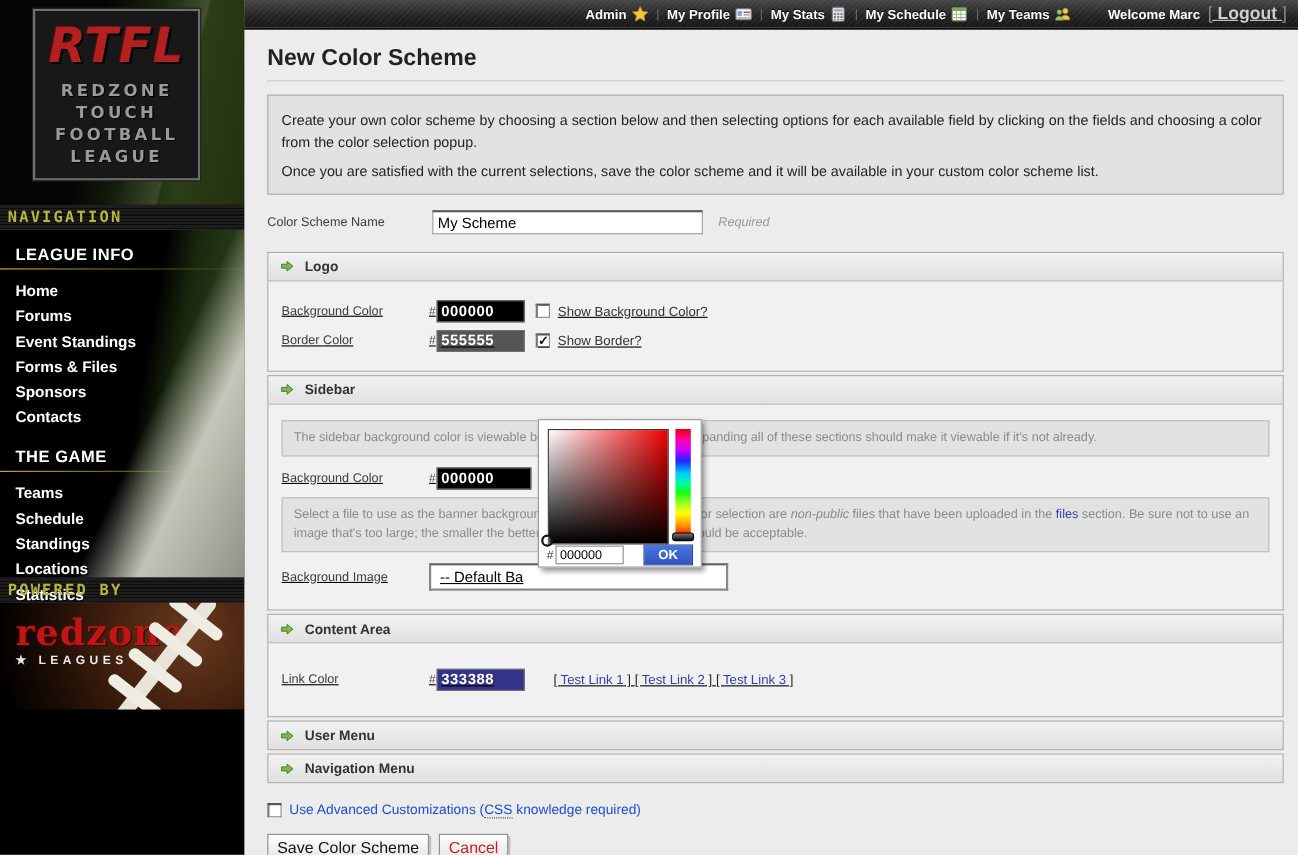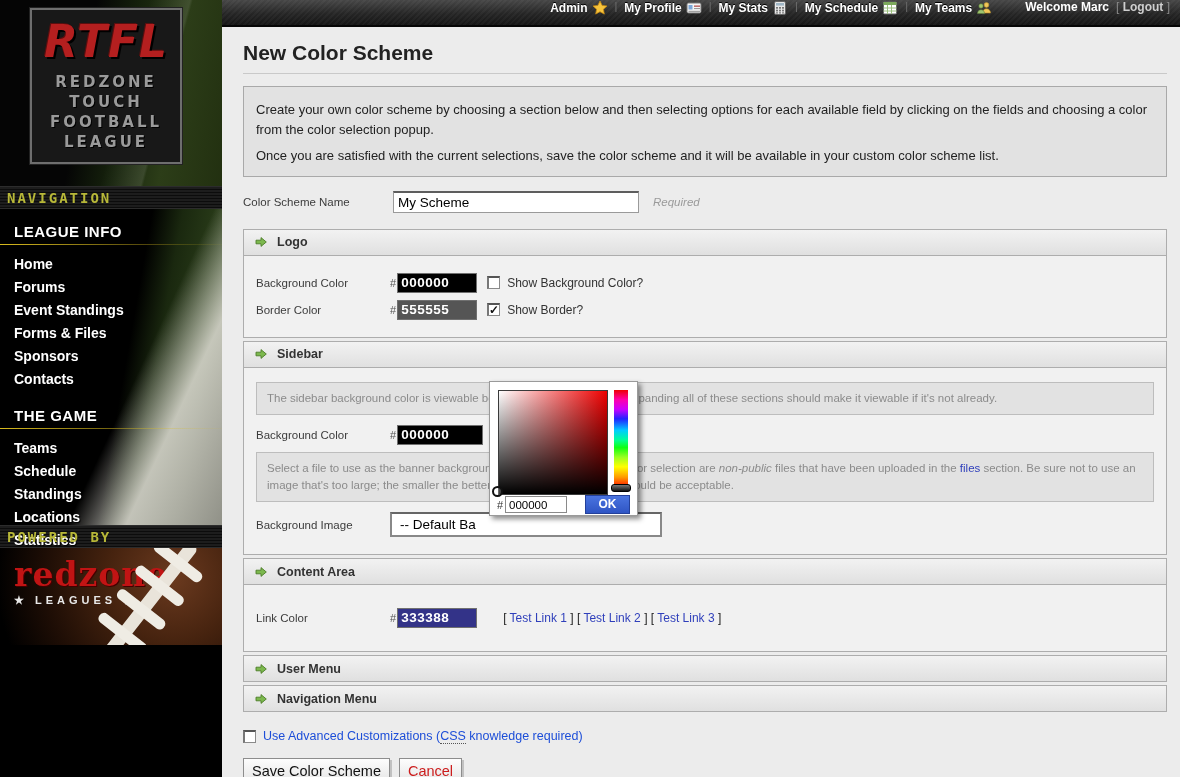--- a/index.html
+++ b/index.html
@@ -55,29 +55,29 @@
     font-family:"DejaVu Serif", serif; font-weight:bold; font-size:33px; line-height:0.9;
     color:#c11414; text-shadow:1px 1px 0 #400; letter-spacing:1px;
   }
   .powered-logo .rz-sub { font-size:11px; font-weight:bold; color:#e8e8e8; letter-spacing:4px; margin-top:4px; }
   .laces { position:absolute; right:6px; top:-8px; }
   .side-bottom { height:132px; background:#000; }
 
   
   .main { position:absolute; left:222px; top:0; width:958px; height:777px; }
   .topbar {
-    height:27px; display:flex; align-items:flex-start; justify-content:flex-end;
+    height:27px; display:flex; align-items:center; justify-content:flex-end;
     background:repeating-linear-gradient(135deg, rgba(255,255,255,0.03) 0 2px, rgba(0,0,0,0) 2px 4px),
                linear-gradient(#474747, #252525 55%, #161616);
     border-bottom:2px solid #060606; padding-right:10px; gap:7px;
   }
   .tb-item { display:flex; align-items:center; gap:4px; color:#fff; font-size:12px; font-weight:bold; cursor:pointer; text-shadow:0 -1px 0 #000; }
   .tb-sep { color:#6f6f6f; font-size:11px; }
   .tb-welcome { color:#fff; font-size:12px; font-weight:bold; margin-left:26px; }
-  .tb-logout { color:#cfcfcf; font-size:12px; font-weight:bold; cursor:pointer; }
+  .tb-logout { color:#cfcfcf; font-size:16px; font-weight:bold; cursor:pointer;text-decoration:underline; }
   .tb-brk { color:#8a8a8a; font-weight:normal; }
 
   .content { padding:10px 13px 0 21px; }
   .page-title { font-size:21px; font-weight:bold; color:#222; margin:4px 0 8px 0; }
   .title-rule { height:1px; background:#c9c9c9; margin-bottom:12px; }
 
   .info-box {
     background:#e2e2e2; border:1px solid #a9a9a9; padding:6px 12px 10px 12px;
     font-size:13px; color:#222; line-height:1.5;
   }
@@ -92,21 +92,21 @@
   .required { font-size:11.5px; font-style:italic; color:#9a9a9a; margin-left:14px; }
 
   .section { margin-bottom:3px; }
   .sec-header {
     height:27px; display:flex; align-items:center; gap:9px; padding-left:10px;
     background:linear-gradient(#f2f2f2, #e0e0e0); border:1px solid #adadad; cursor:pointer;
   }
   .sec-title { font-size:12.5px; font-weight:bold; color:#333; }
   .sec-body { background:#f1f1f1; border:1px solid #adadad; border-top:none; padding:10px 12px; }
 
-  .f-row { display:flex; align-items:center; margin:7px 0; }
+  .f-row { display:flex; align-items:center; margin:7px 0;text-decoration:underline; }
   .f-label { width:134px; font-size:11.5px; color:#3c3c3c; }
   .hash { font-size:11px; color:#555; margin-right:1px; }
   .swatch {
     width:80px; height:20px; border:1px solid #707070; color:#fff; font-weight:bold;
     font-size:13.5px; letter-spacing:0.5px; padding:1px 0 0 3px; cursor:pointer;
   }
   .cbx {
     width:13px; height:13px; background:#fff; border:1px solid #8a8a8a;
     border-top:2px solid #555; border-left:2px solid #777; margin:0 7px 0 10px;
     display:inline-flex; align-items:center; justify-content:center;

